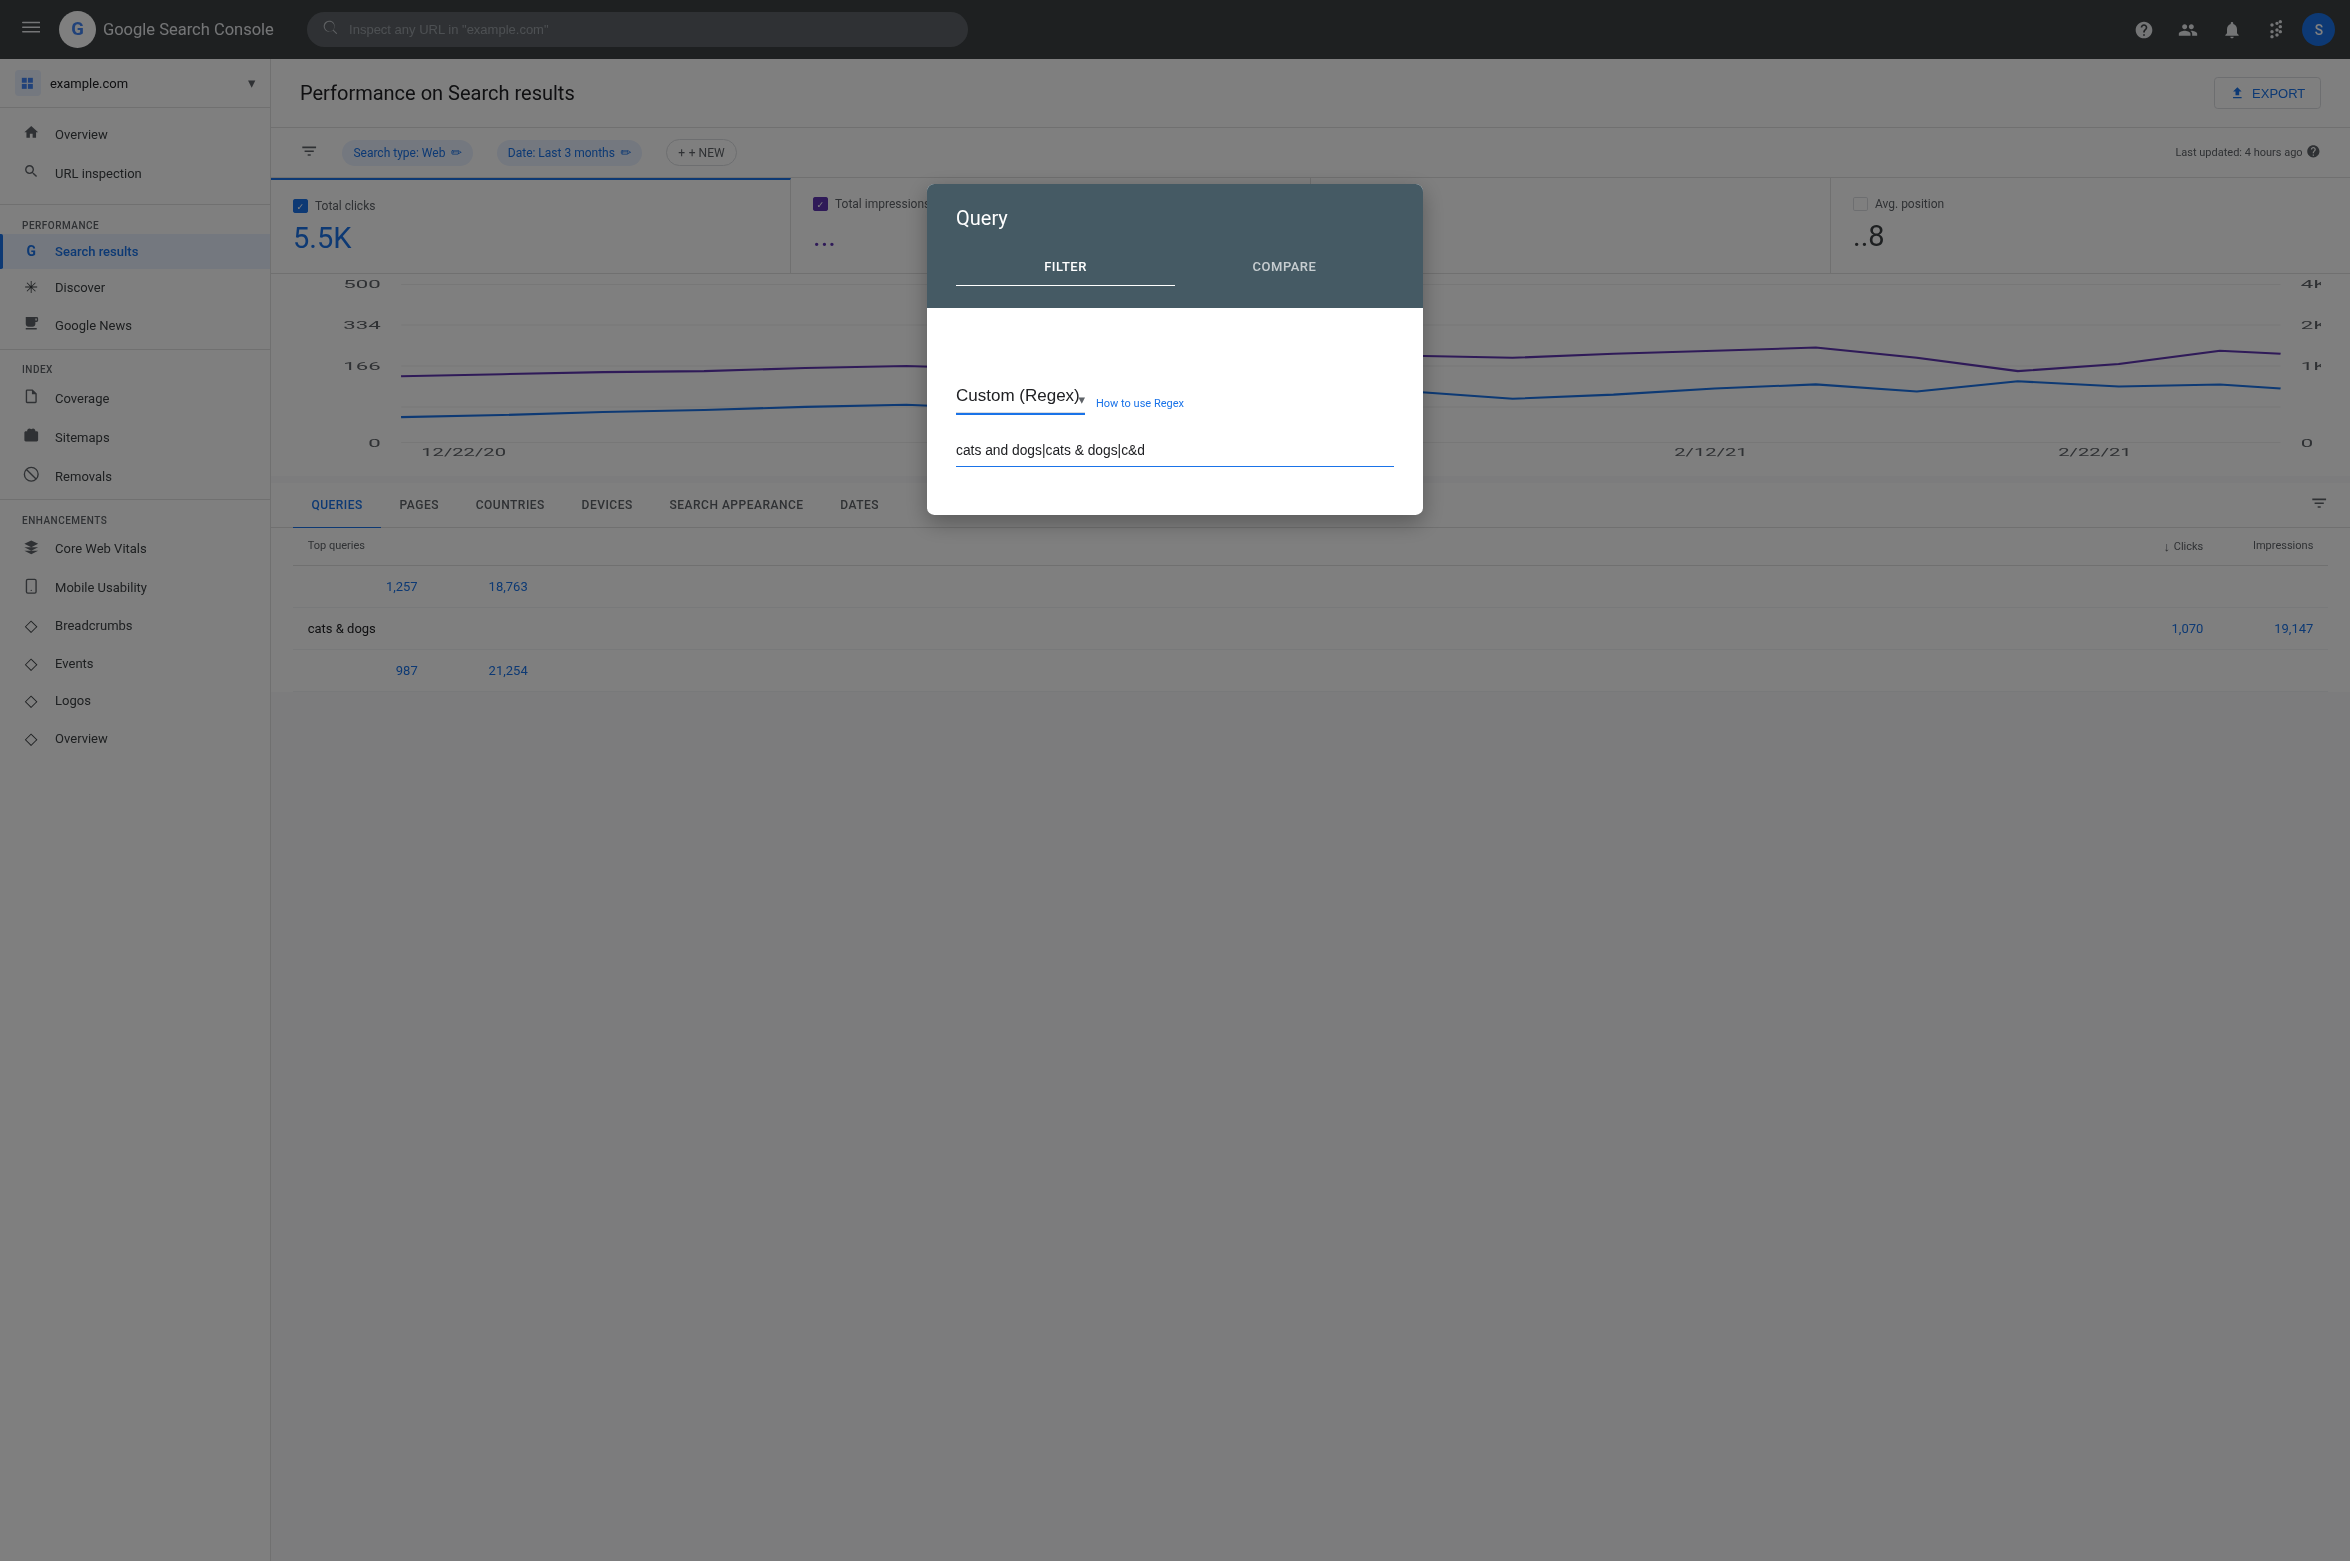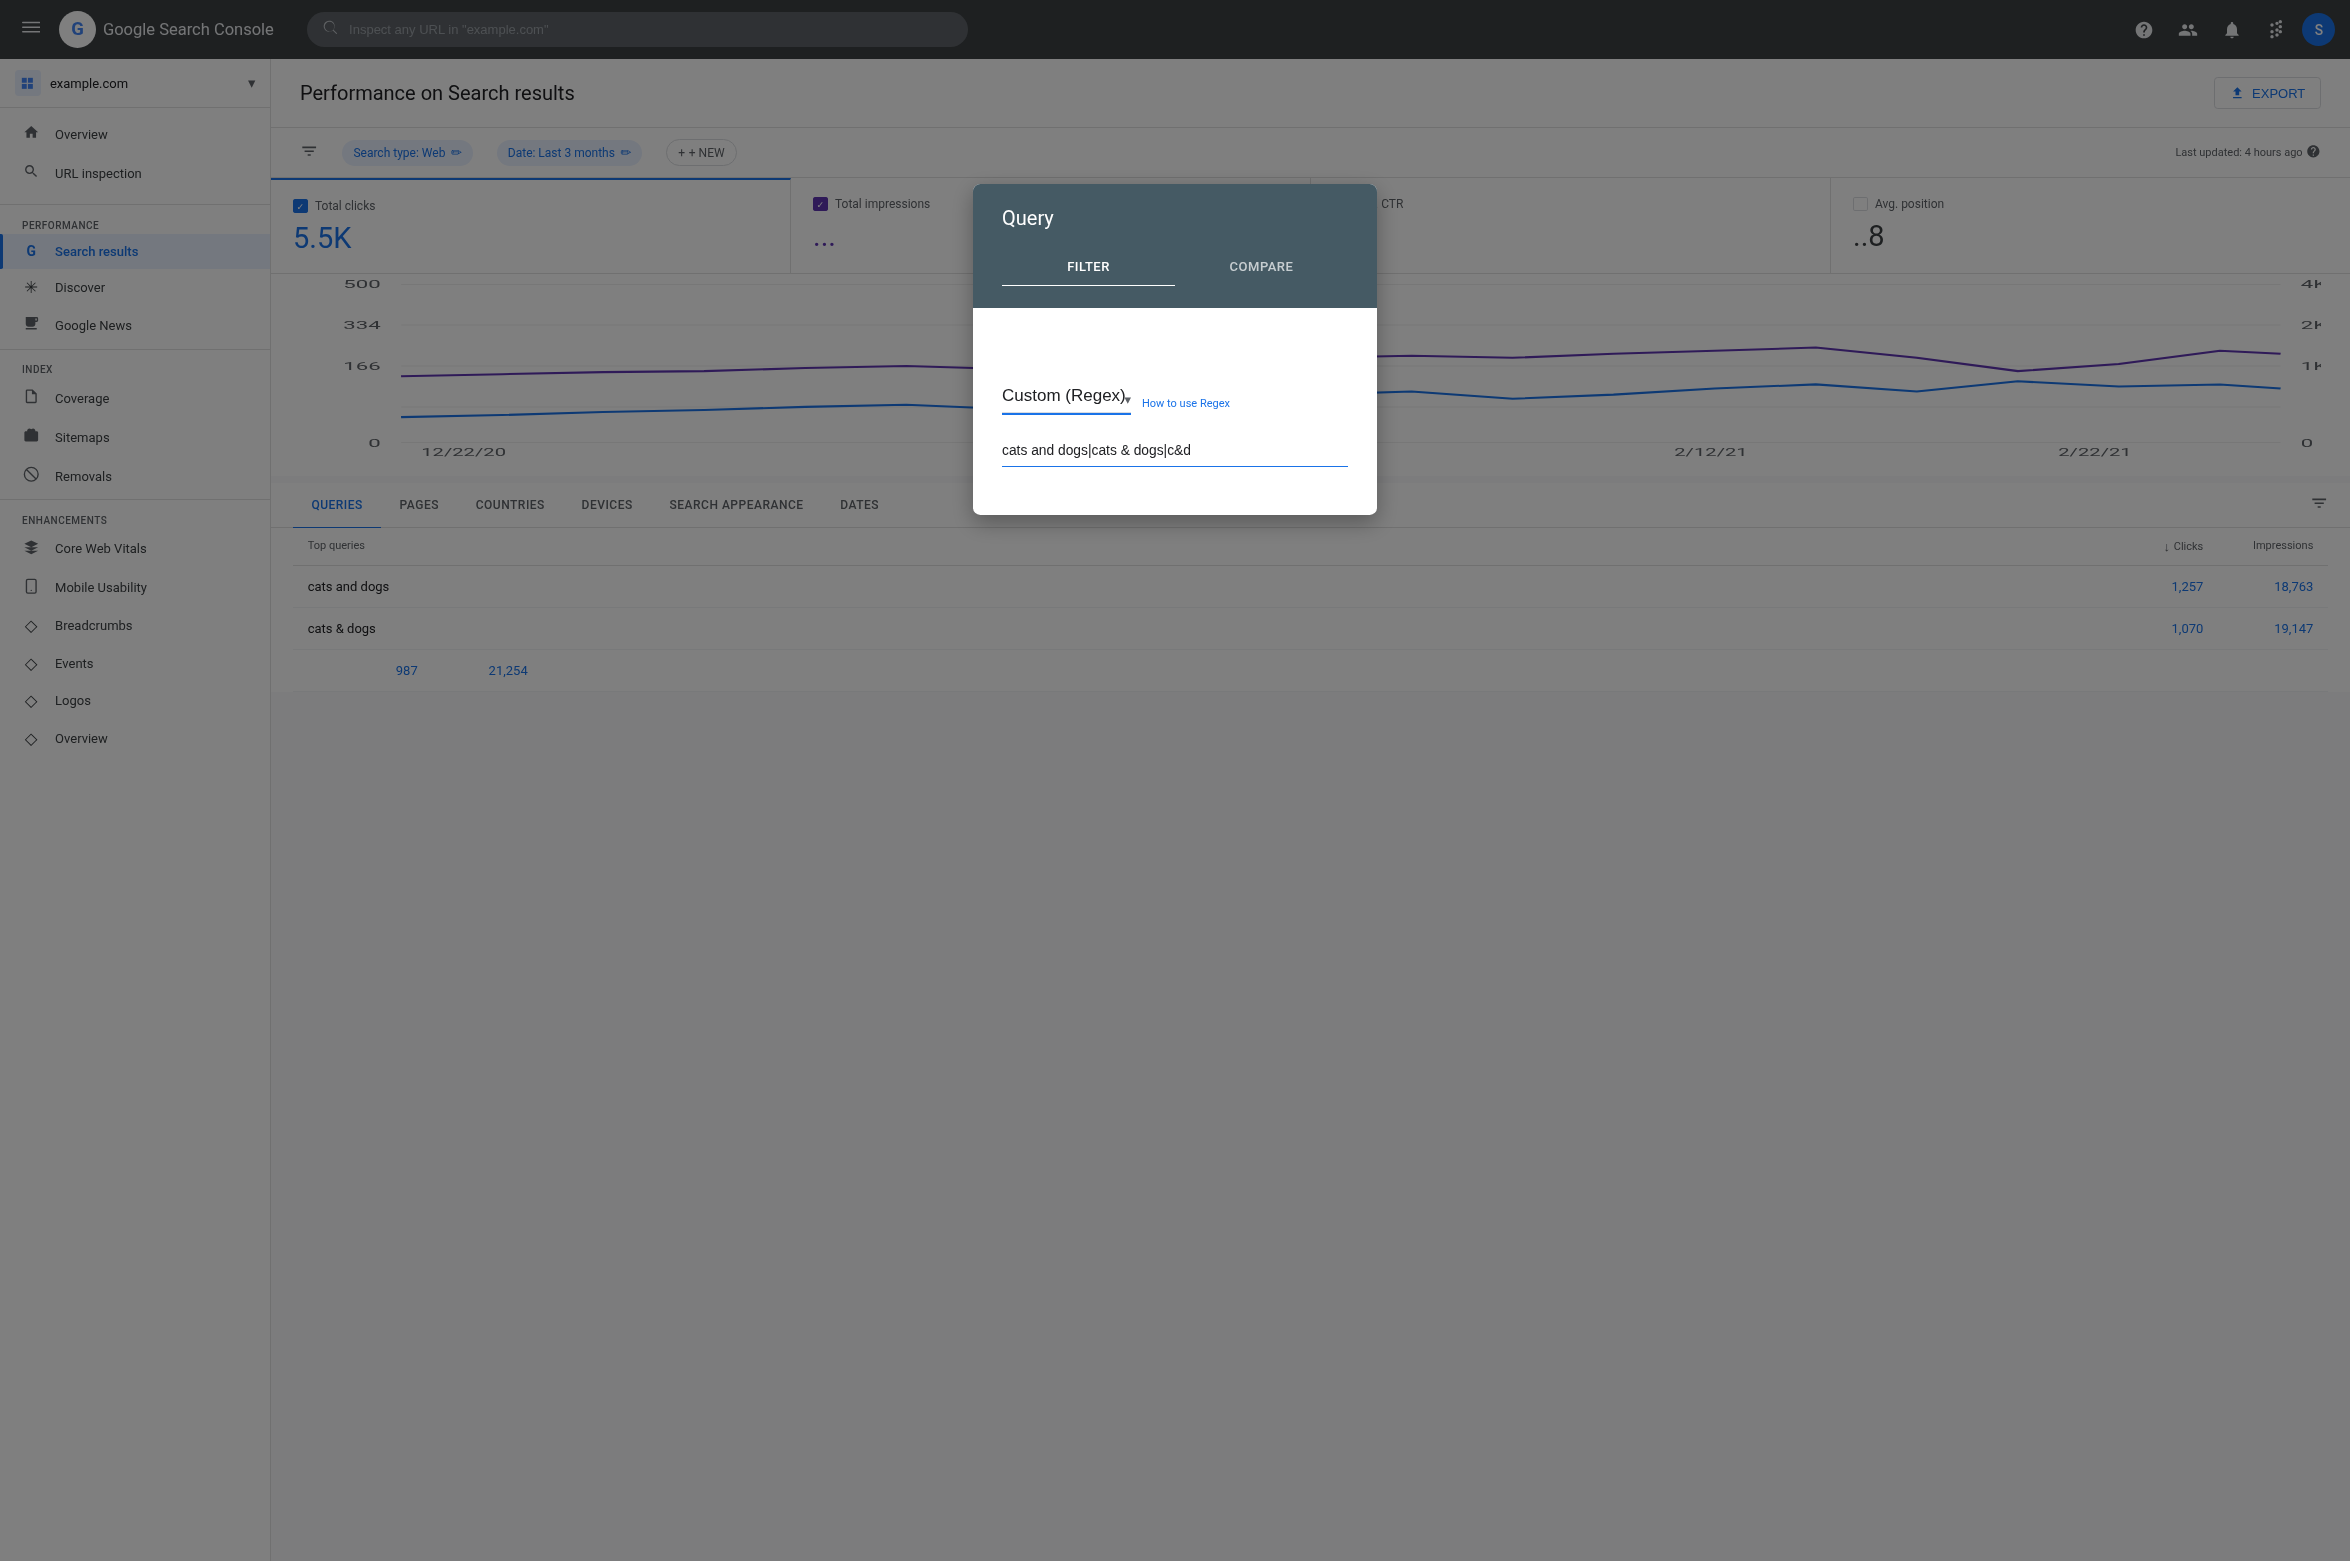--- a/index.html
+++ b/index.html
@@ -300,21 +300,21 @@
       background: rgba(0,0,0,0.5);
       z-index: 200;
       display: flex;
       align-items: flex-start;
       justify-content: center;
       padding-top: 184px;
     }
     .modal {
       background: white;
       border-radius: 7.3px;
-      width: 404px;
+      width: 496px;
       overflow: hidden;
       box-shadow: 0 7.3px 22px rgba(0,0,0,0.3);
     }
     .modal-header {
       background: #455a64;
       padding: 22px 29px;
     }
     .modal-title { font-size: 20px; color: white; font-weight: 400; margin-bottom: 18.4px; }
     .modal-tabs {
       display: flex;
@@ -689,21 +689,20 @@
         <div class="table-header">
           <span class="th-query">Top queries</span>
           <span class="th-clicks">
             <span class="sort-icon">↓</span>
             <span>Clicks</span>
           </span>
           <span class="th-impressions">Impressions</span>
         </div>
 
         <div class="table-row">
-          <span class="td-query">cats and dogs</span>
           <span class="td-clicks">1,257</span>
           <span class="td-impressions">18,763</span>
         </div>
         <div class="table-row">
           <span class="td-query">cats &amp; dogs</span>
           <span class="td-clicks">1,070</span>
           <span class="td-impressions">19,147</span>
         </div>
         <div class="table-row">
           <span class="td-clicks">987</span>

